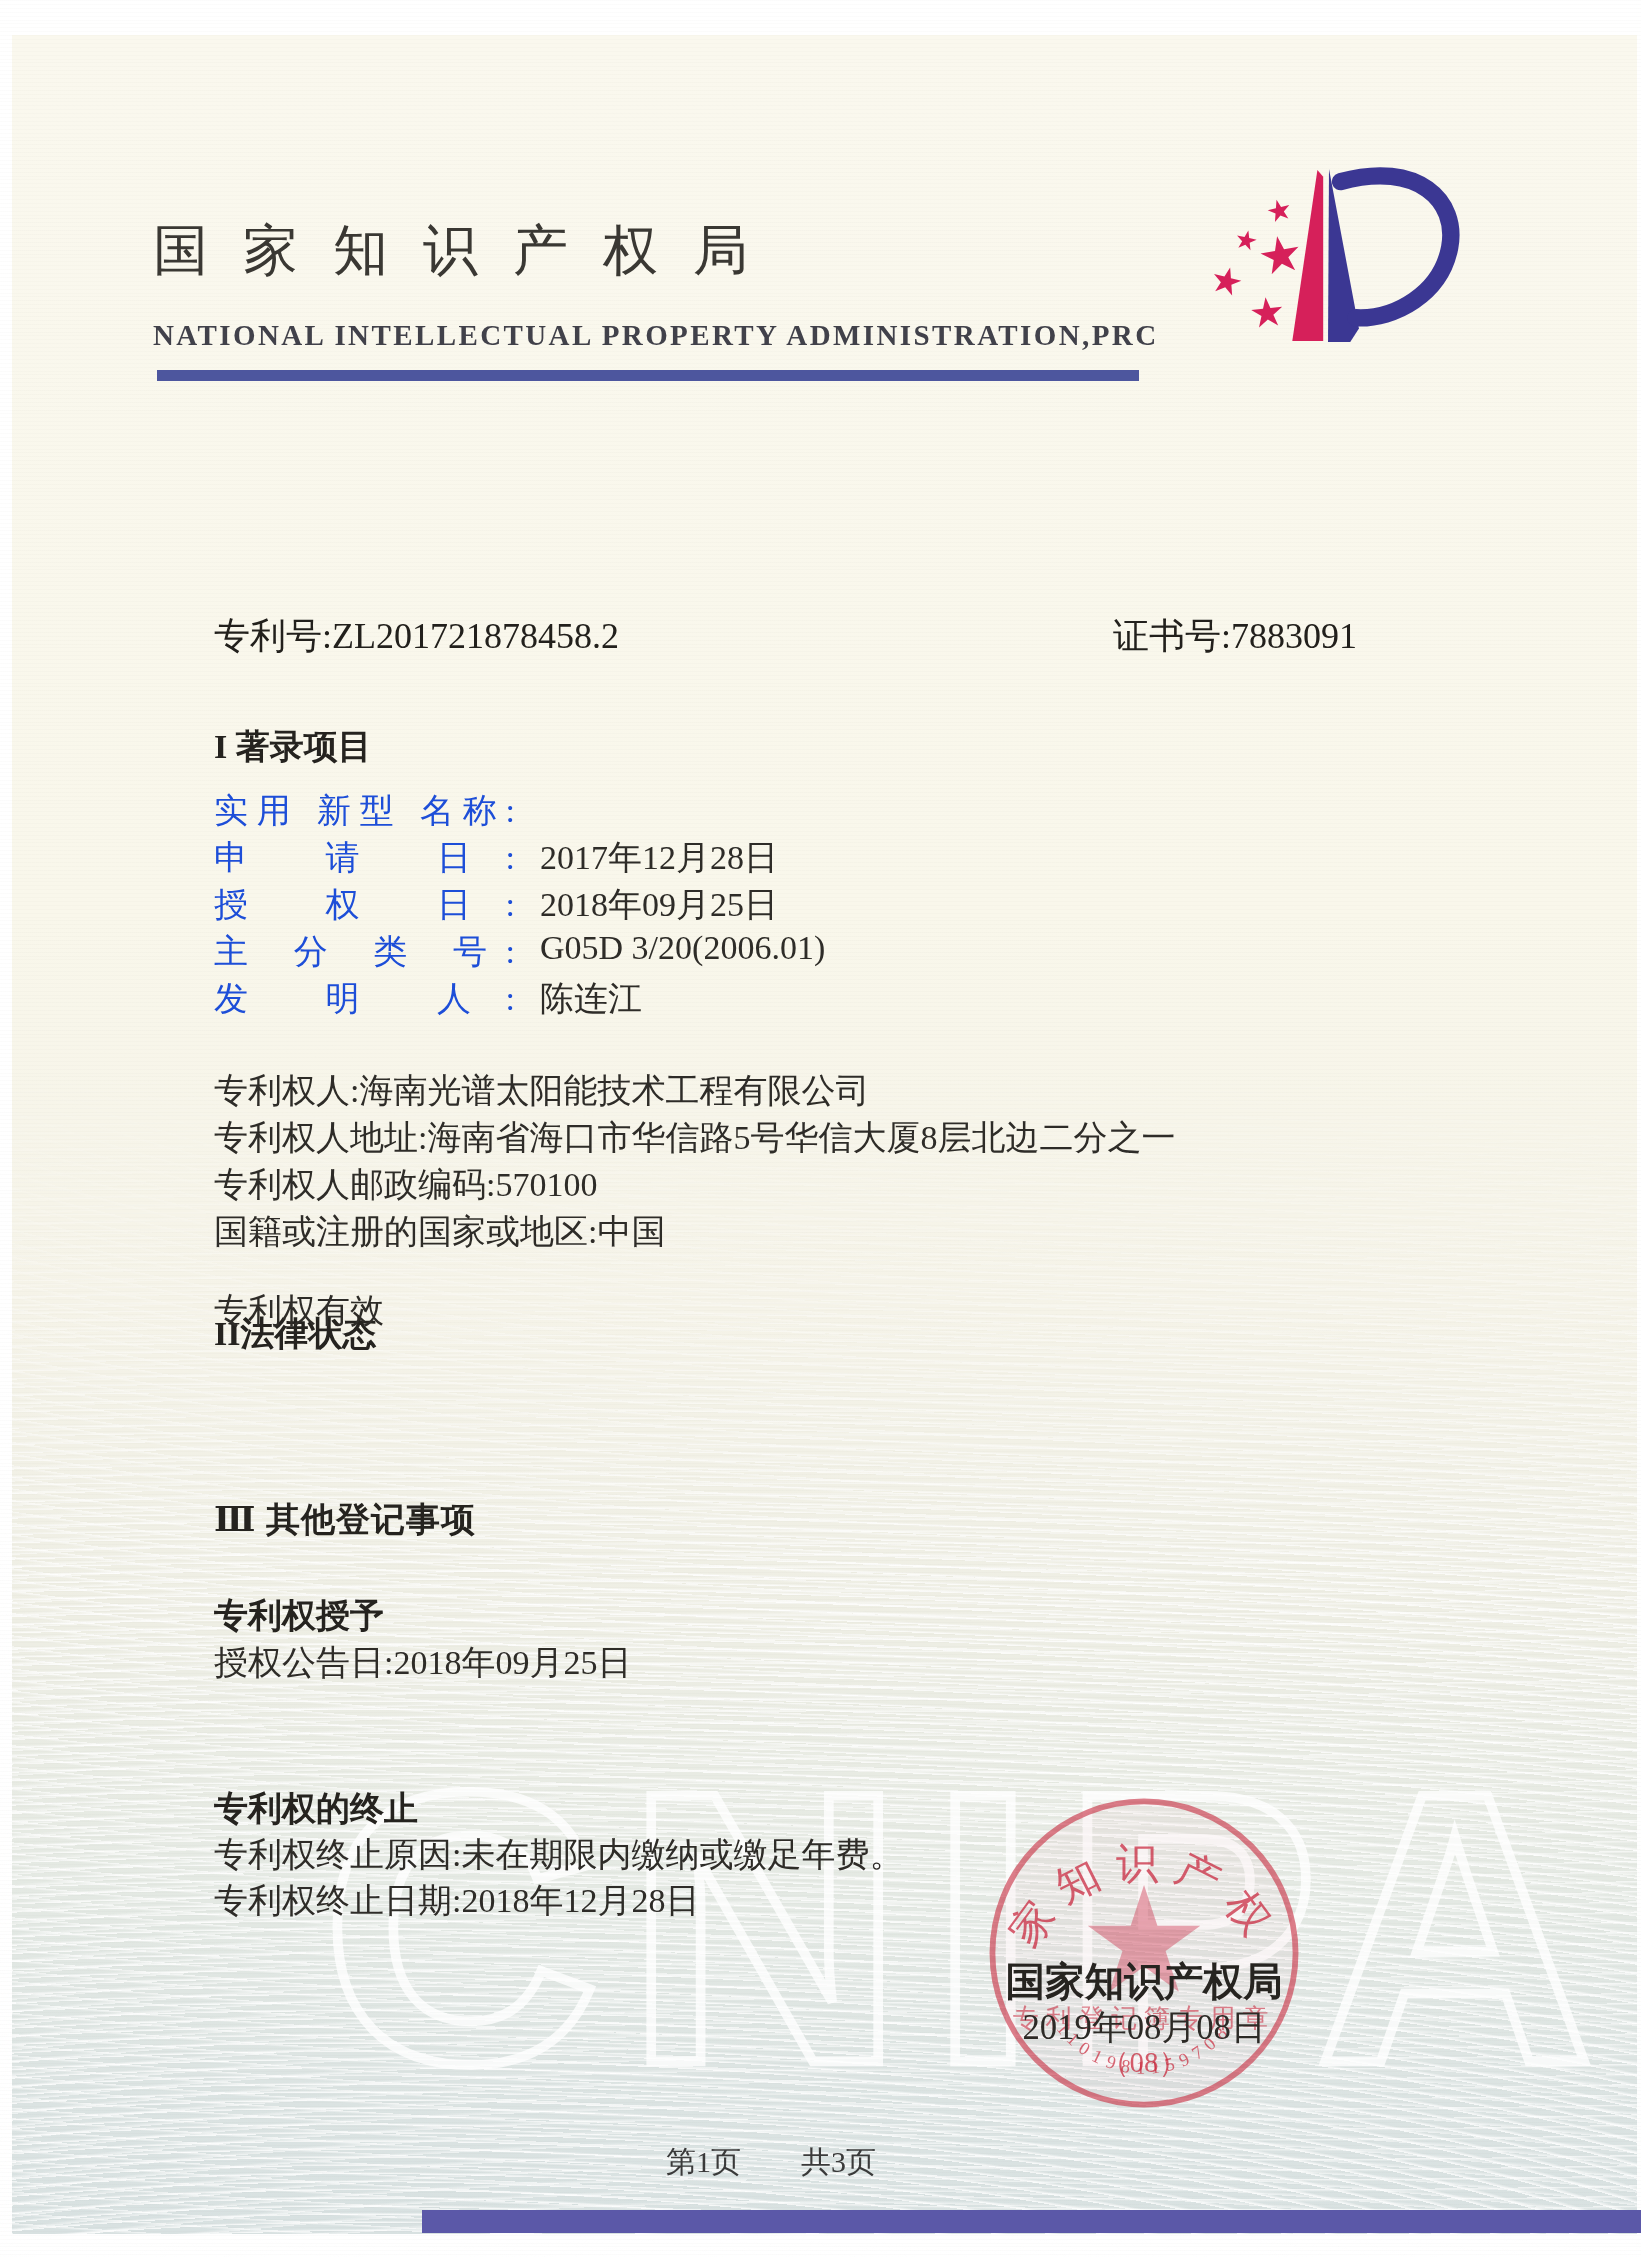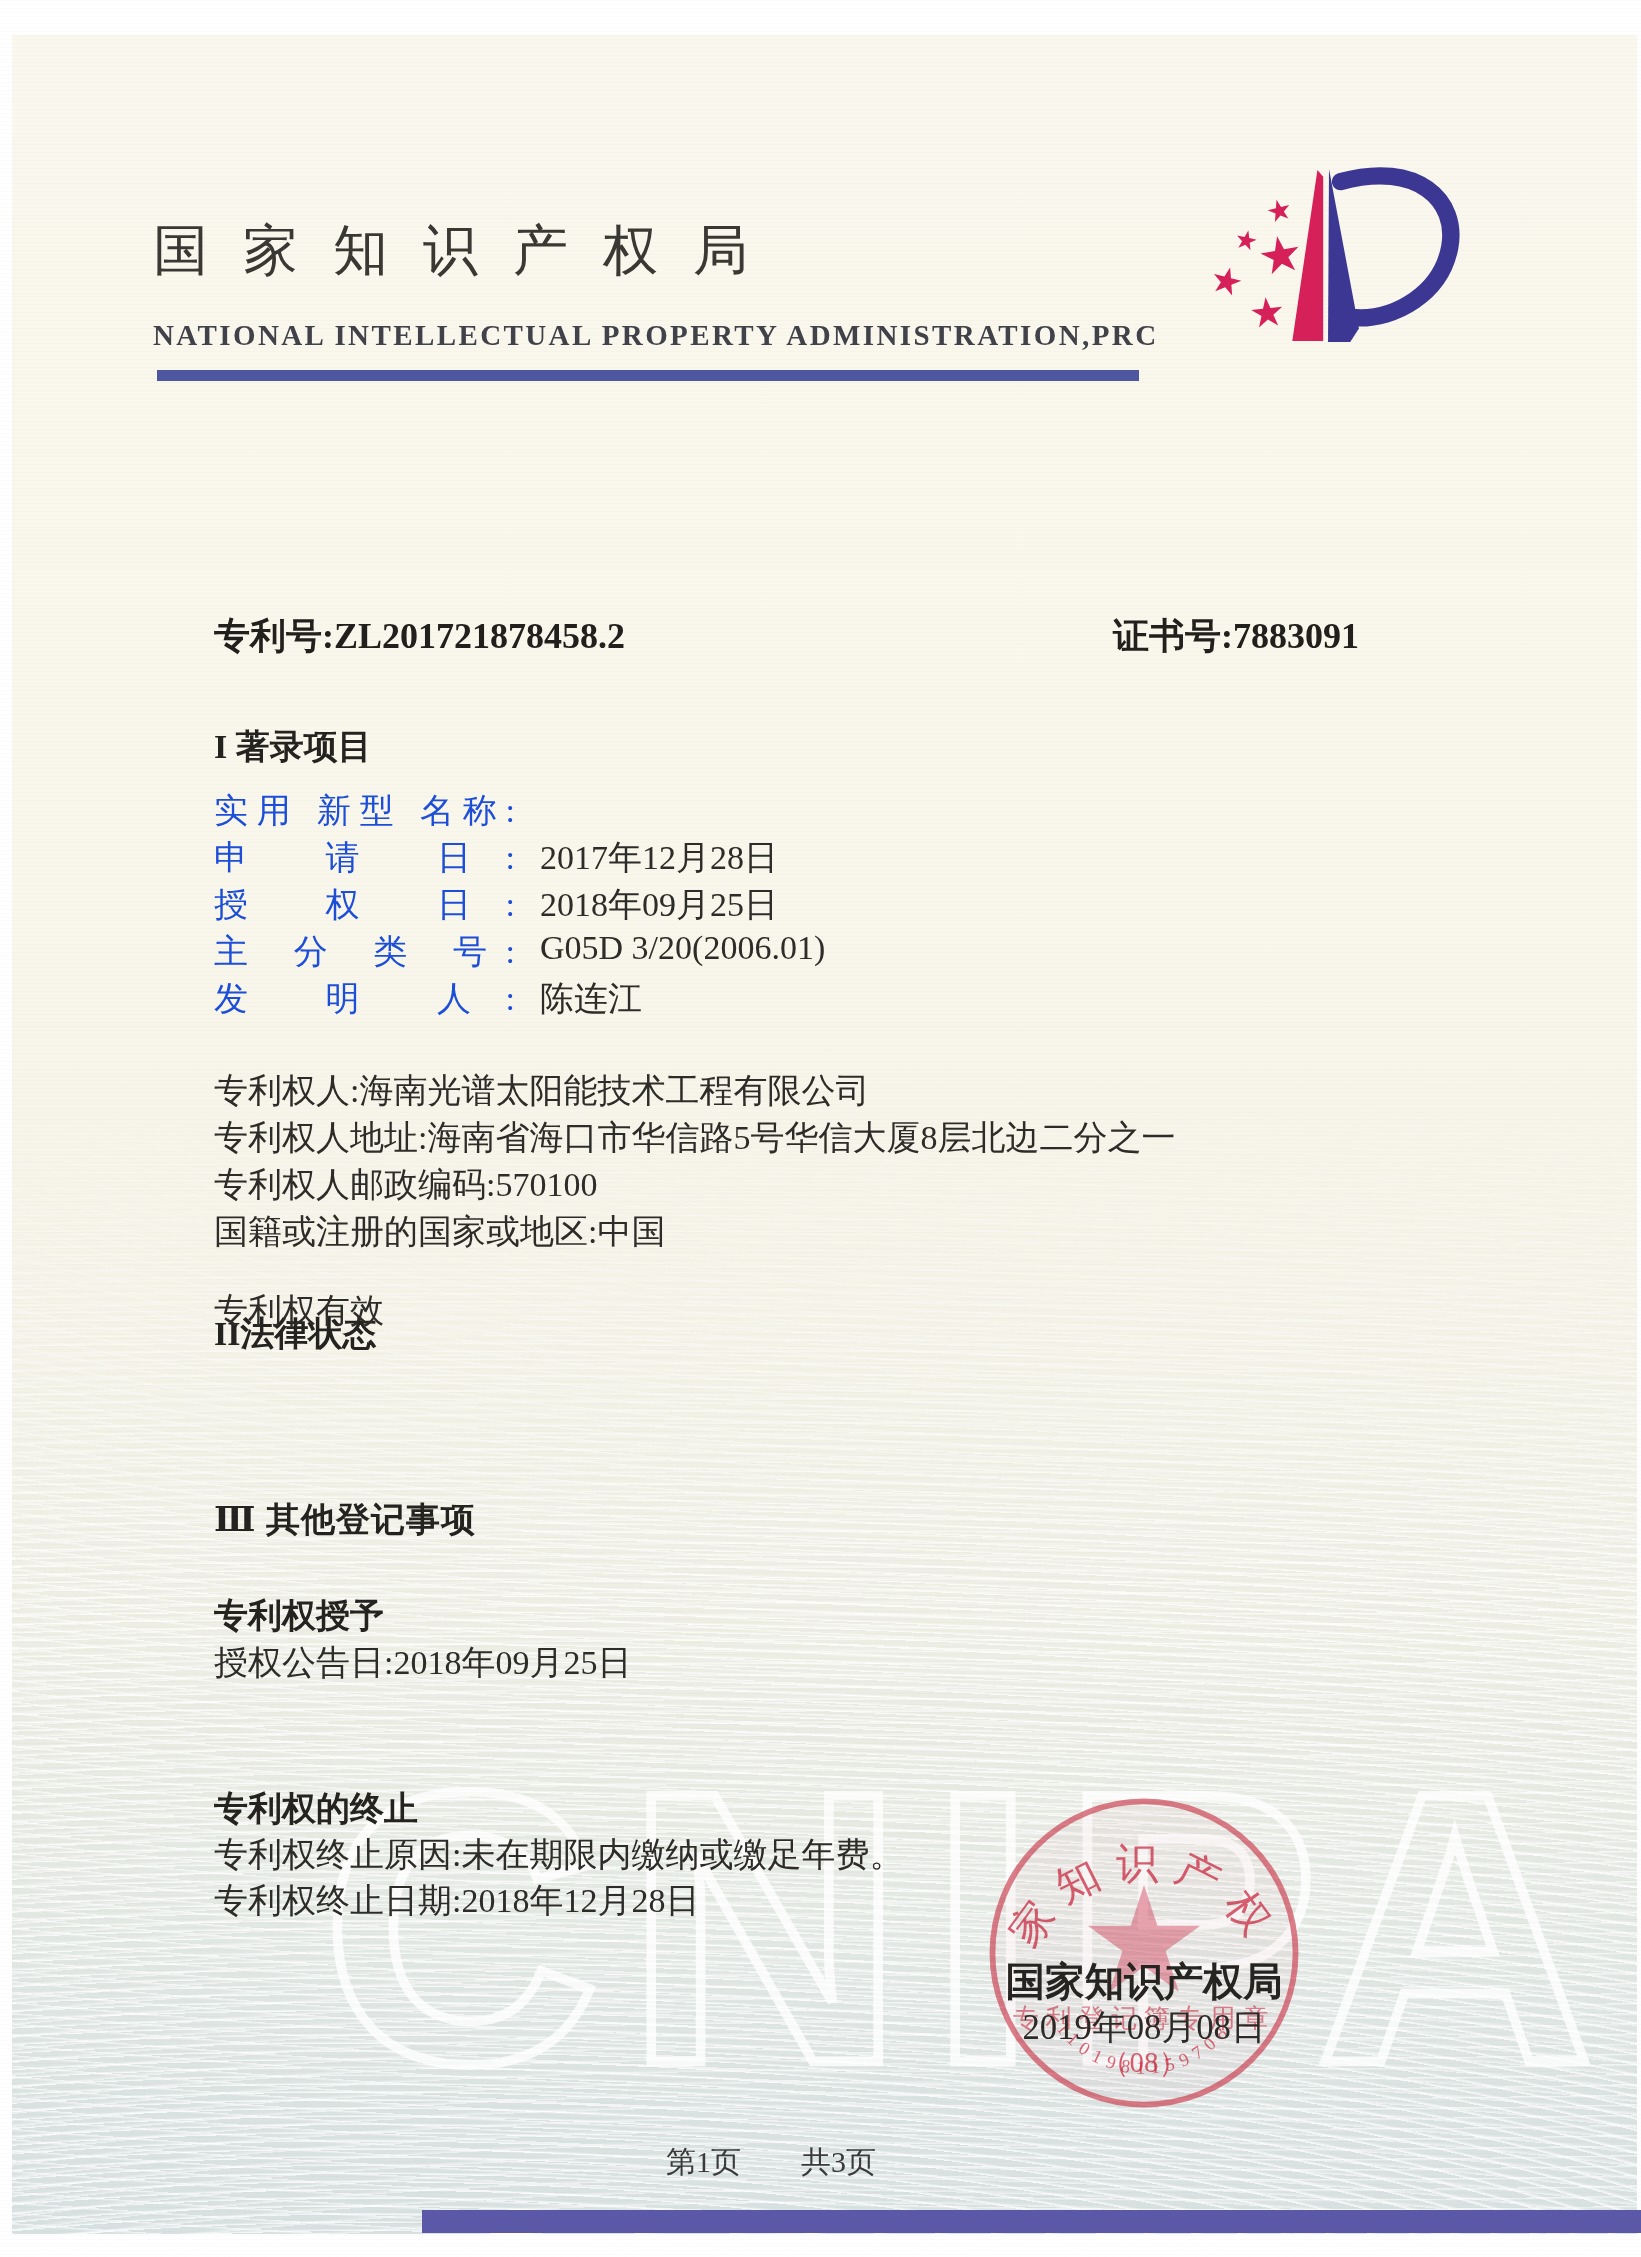--- a/index.html
+++ b/index.html
@@ -18,21 +18,21 @@
            repeating-radial-gradient(1255px 367px at 50% 140%,rgba(255,255,255,.5) 0 1.9px,rgba(255,255,255,0) 11.6px 41px);
          -webkit-mask-image:linear-gradient(180deg,transparent 0,rgba(0,0,0,.35) 18%,#000 45%);
          mask-image:linear-gradient(180deg,transparent 0,rgba(0,0,0,.35) 18%,#000 45%);}
   .abs{position:absolute;}
   
   .agency-cn{left:153px;top:214px;font-size:55px;letter-spacing:35px;color:#3a3833;white-space:nowrap;}
   .agency-en{left:153px;top:319px;font-size:29px;font-weight:bold;letter-spacing:2.4px;color:#41414a;white-space:nowrap;}
   .blue-rule{left:157px;top:370px;width:982px;height:10.6px;background:#4d569e;}
   
   .doc-title{left:494px;top:465px;font-size:85px;font-weight:bold;letter-spacing:8.7px;color:#171512;white-space:nowrap;}
-  .num-line{top:612px;font-size:36px;font-weight:bold;color:#22201c;white-space:nowrap;}
+  .num-line{top:612px;font-size:36px;font-weight:normal;color:#22201c;white-space:nowrap;}
   .patent-no{left:214px;}
   .cert-no{left:1113px;}
   
   .h-bold{font-size:34px;font-weight:bold;color:#25231f;white-space:nowrap;}
   .t-body{font-size:34px;color:#2e2c28;white-space:nowrap;}
   .sec1-head{left:214px;top:724px;}
   .fields{left:214px;top:788px;}
   .frow{height:47px;display:flex;align-items:flex-start;}
   .flabel{display:inline-block;width:301px;text-align:justify;text-align-last:justify;font-size:34px;color:#1d4ed8;}
   .fvalue{margin-left:25px;font-size:34px;color:#2e2c28;white-space:nowrap;}

